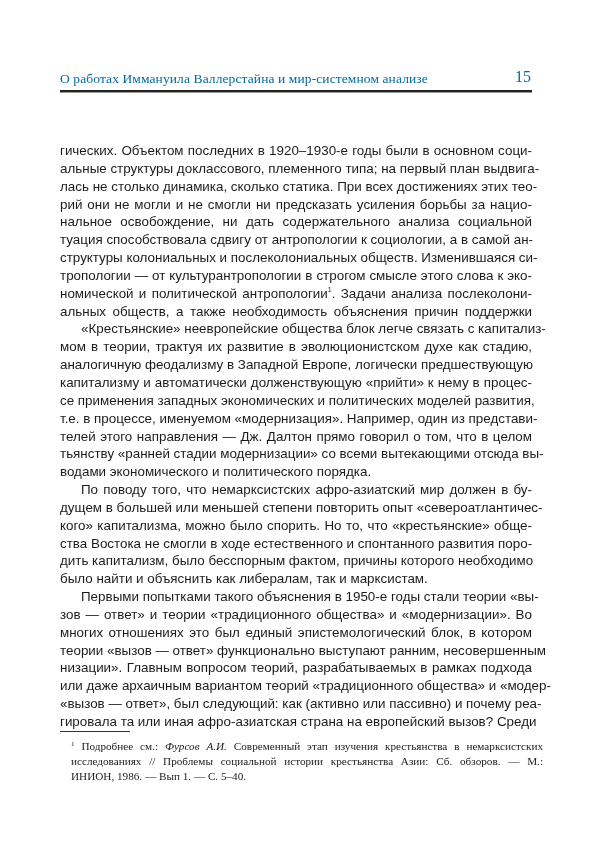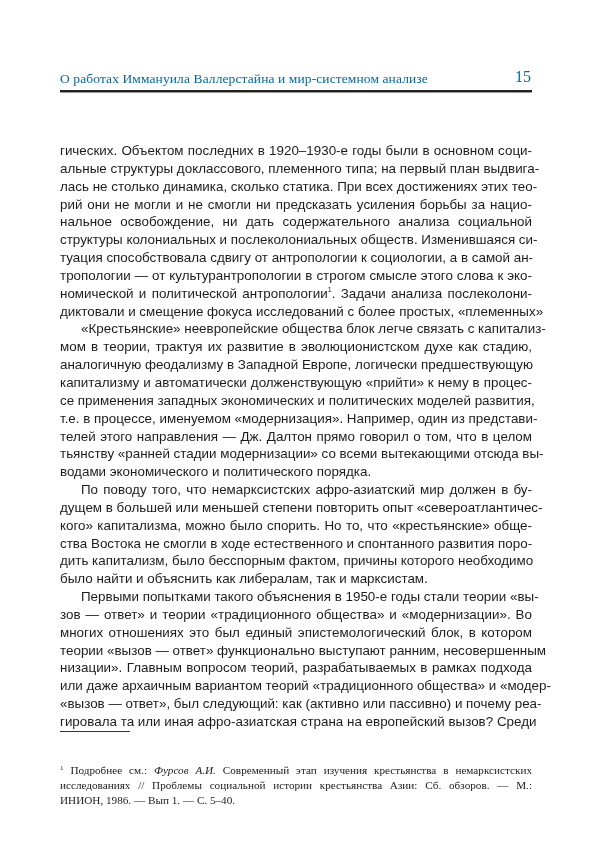--- a/index.html
+++ b/index.html
@@ -86,27 +86,26 @@
       position: absolute;
       top: 731px;
       left: 0;
       width: 70px;
       height: 1px;
       background: #333;
     }
     .footnote {
       position: absolute;
       top: 739px;
-      left: 0;
+      left: 11px;
       width: 472px;
       font-family: "Liberation Serif", serif;
       font-size: 11.2px;
       line-height: 14.8px;
       color: #222;
-      margin-top: 24px;
     }
     .footnote .line {
       height: 14.8px;
     }
     .footnote .author {
       font-style: italic;
     }
     .footnote sup {
       font-size: 7px;
       vertical-align: 4px;
@@ -125,25 +124,25 @@
   <div class="head-rule"></div>
 
   <div class="body-text">
 
     <div>
       <span class="line">гических. Объектом последних в 1920–1930-е годы были в основном соци-</span>
       <span class="line">альные структуры доклассового, племенного типа; на первый план выдвига-</span>
       <span class="line">лась не столько динамика, сколько статика. При всех достижениях этих тео-</span>
       <span class="line">рий они не могли и не смогли ни предсказать усиления борьбы за нацио-</span>
       <span class="line">нальное освобождение, ни дать содержательного анализа социальной</span>
+      <span class="line">туация способствовала сдвигу от антропологии к социологии, а в самой ан-</span>
       <span class="line">структуры колониальных и послеколониальных обществ. Изменившаяся си-</span>
-      <span class="line">туация способствовала сдвигу от антропологии к социологии, а в самой ан-</span>
       <span class="line">тропологии — от культурантропологии в строгом смысле этого слова к эко-</span>
       <span class="line"><span>номической и политической антропологии</span><sup class="fn">1</sup><span>. Задачи анализа послеколони-</span></span>
-      <span class="line">диктовали и смещение фокуса исследований с более простых, «племенных»</span>
+      <span class="line">альных обществ, а также необходимость объяснения причин поддержки</span>
     </div>
 
     <div>
       <span class="line indent">«Крестьянские» неевропейские общества блок легче связать с капитализ-</span>
       <span class="line">мом в теории, трактуя их развитие в эволюционистском духе как стадию,</span>
       <span class="line">аналогичную феодализму в Западной Европе, логически предшествующую</span>
       <span class="line">капитализму и автоматически долженствующую «прийти» к нему в процес-</span>
       <span class="line">се применения западных экономических и политических моделей развития,</span>
       <span class="line">т.е. в процессе, именуемом «модернизация». Например, один из представи-</span>
       <span class="line">телей этого направления — Дж. Далтон прямо говорил о том, что в целом</span>

